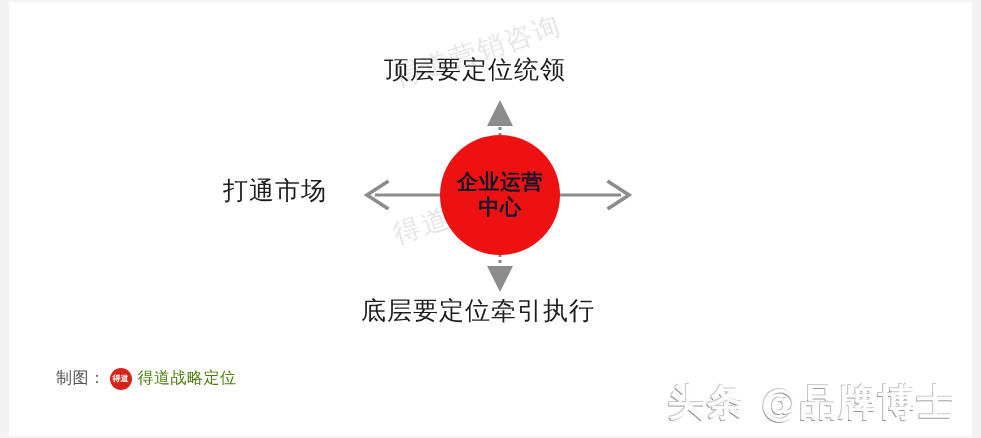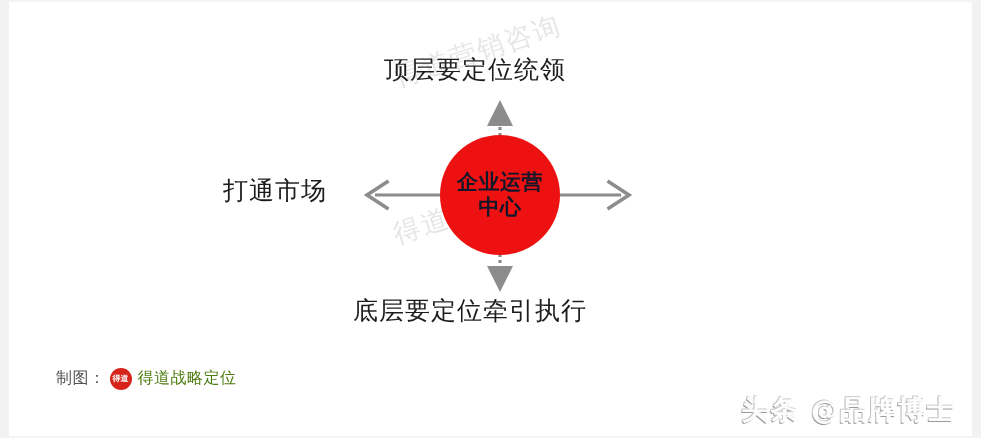--- a/index.html
+++ b/index.html
@@ -84,21 +84,21 @@
     position: absolute;
     color: #1d1d1d;
     font-size: 25px;
     font-weight: 500;
     white-space: nowrap;
     letter-spacing: 1px;
   }
   .lbl-top    { left: 375px;  top: 51px; }
   .lbl-left   { left: 214px;  top: 172px; }
   .lbl-right  { left: 625px;  top: 172px; }
-  .lbl-bottom { left: 344px;  top: 292px; }
+  .lbl-bottom { left: 352px;  top: 292px; }
 
   
   .credit {
     position: absolute;
     left: 47px;
     top: 366px;
     display: flex;
     align-items: flex-start;
     font-size: 16px;
     color: #555555;
@@ -121,21 +121,21 @@
     letter-spacing: 0;
     flex: none;
   }
   .credit .c-name { color: #4d7c0f; }
 
   
   .wm-brand {
     position: absolute;
     right: 16px;
     bottom: 8px;
-    font-size: 27px;
+    font-size: 37px;
     font-weight: bold;
     color: #fdfdfd;
     letter-spacing: 2px;
     white-space: nowrap;
     text-shadow:
       -1px -1px 0 #c9c9c9,
        1px -1px 0 #ffffff,
       -1px  1px 0 #9a9a9a,
        1px  1px 0 #ffffff,
        0 0 1px #b5b5b5;

